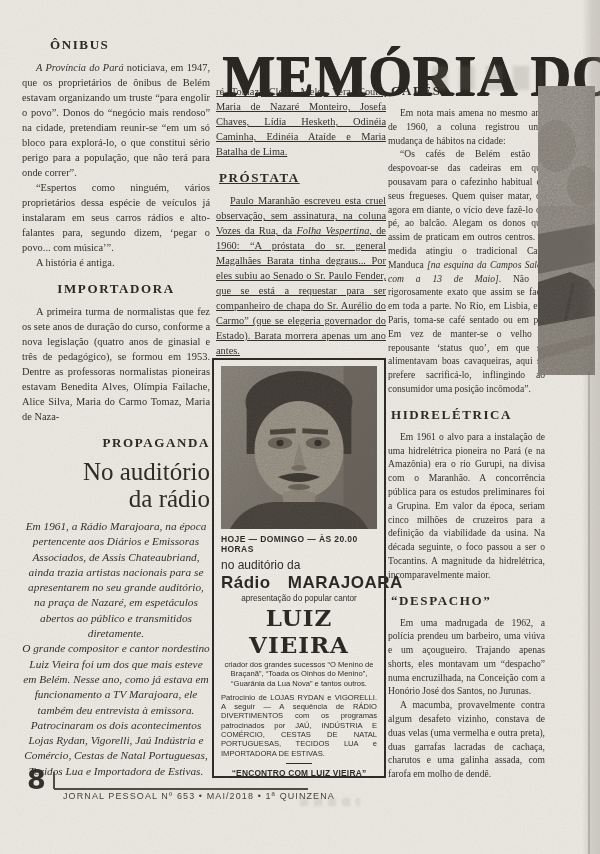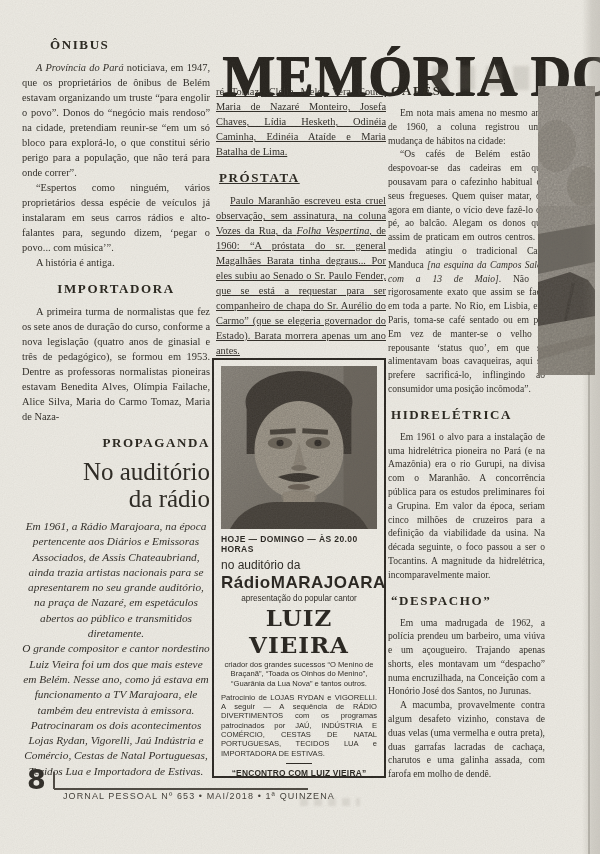--- a/index.html
+++ b/index.html
@@ -27,21 +27,21 @@
                font-weight:normal;color:#26231d;}
   .promo-p{font-style:italic;font-size:11.3px;line-height:15.3px;text-align:center;margin:0;}
   
   .ad-box{position:absolute;left:212px;top:358px;width:174px;height:420px;
           border:2px solid #26231e;background:#f3f1ea;padding:6px 7px;box-sizing:border-box;
           font-family:"Liberation Sans",sans-serif;color:#221f1a;}
   .ad-photo{width:100%;height:163px;display:block;}
   .ad-schedule{font-size:8.5px;font-weight:bold;letter-spacing:.4px;margin-top:5px;}
   .ad-venue{font-size:12px;margin-top:4px;}
   .ad-station{display:flex;justify-content:space-between;align-items:baseline;
-              font-weight:bold;font-size:17px;margin-top:1px;letter-spacing:.5px;}
+              font-weight:bold;font-size:17px;margin-top:1px;letter-spacing:.5px;gap:17px;}
   .ad-presents{font-size:8.2px;text-align:center;margin-top:1px;}
   .ad-artist{font-family:"DejaVu Serif",serif;font-weight:bold;font-size:23px;
              text-align:center;letter-spacing:1px;margin:1px 0 2px;}
   .ad-credits{font-size:7.6px;line-height:9.3px;text-align:center;margin-top:2px;}
   .ad-sponsors{font-size:7.6px;line-height:9.3px;text-align:justify;margin-top:5px;}
   .ad-divider{width:26px;border:0;border-top:1.5px solid #26231e;margin:5px auto 4px;}
   .ad-tv{font-size:7.8px;line-height:9.6px;text-align:justify;}
   .ad-show{font-size:8.4px;font-weight:bold;text-align:center;margin-top:1px;letter-spacing:.2px;}
   
   .side-photo{position:absolute;left:538px;top:86px;width:57px;height:289px;}

